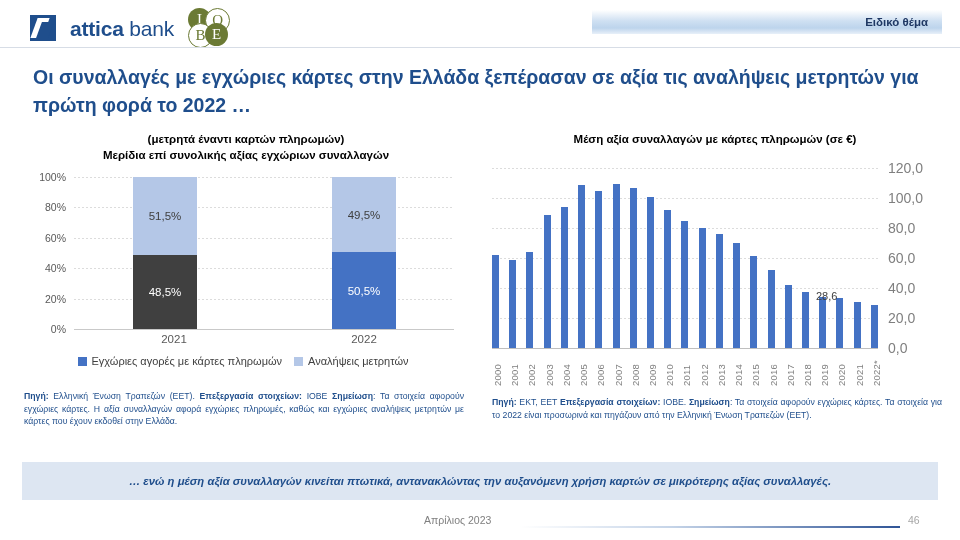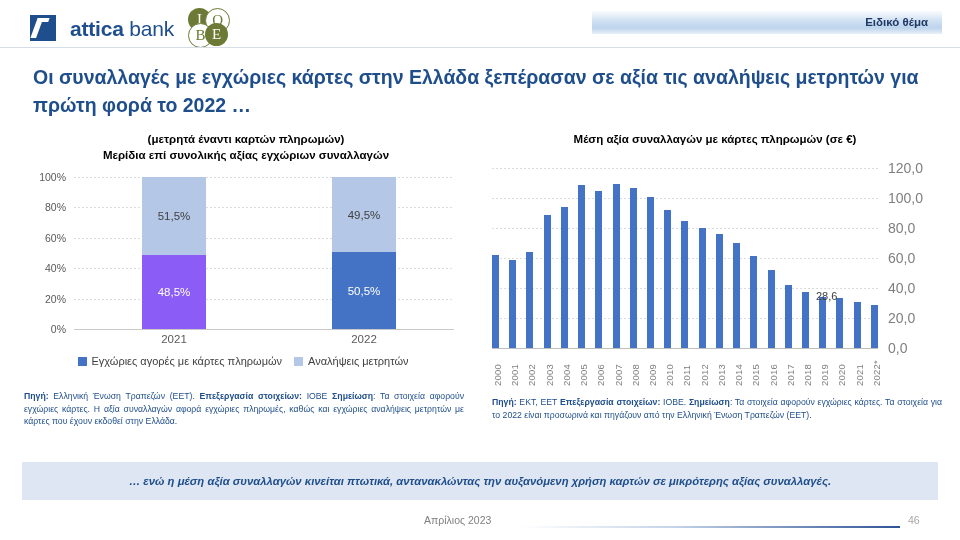--- a/index.html
+++ b/index.html
@@ -85,21 +85,21 @@
   .l-ylabels{position:absolute;left:0;top:8px;width:42px;height:152px;}
   .l-ylabels span{
     position:absolute;right:4px;transform:translateY(-50%);
     font-size:10.5px;color:#595959;
   }
   .l-bars{position:absolute;left:46px;top:8px;right:4px;height:152px;}
   .l-bargroup{
     position:absolute;bottom:0;width:64px;height:100%;
     display:flex;flex-direction:column;
   }
-  .l-bargroup.g0{left:68px;margin-top:20px;}
+  .l-bargroup.g0{left:59px;margin-top:20px;}
   .l-bargroup.g1{left:258px;}
   .seg{
     position:relative;display:flex;align-items:center;justify-content:center;
     font-size:11.5px;
   }
   .seg-top{background:#B4C7E7;color:#404040;}
   .seg-bot{background:#4472C4;color:#ffffff;}
   .l-xlabels{position:absolute;left:46px;top:164px;right:4px;height:18px;}
   .l-xlabels span{
     position:absolute;width:64px;text-align:center;font-size:11.5px;color:#595959;
@@ -224,21 +224,21 @@
             <i style="top: 121.6px;"></i>
             <i style="top: 91.2px;"></i>
             <i style="top: 60.8px;"></i>
             <i style="top: 30.4px;"></i>
             <i style="top: 0px;"></i>
           </div>
       </div>
       <div class="l-bars">
           <div class="l-bargroup g0">
             <div class="seg seg-top" style="height: 78.28px; background: rgb(180, 199, 231);">51,5%</div>
-            <div class="seg seg-bot" style="height: 73.72px; background: #8b5cf6;">48,5%</div>
+            <div class="seg seg-bot" style="height: 73.72px; background: #404040;">48,5%</div>
           </div>
           <div class="l-bargroup g1">
             <div class="seg seg-top" style="height: 75.24px; background: rgb(180, 199, 231);">49,5%</div>
             <div class="seg seg-bot" style="height: 76.76px; background: rgb(68, 114, 196);">50,5%</div>
           </div>
         </div>
       <div class="l-xlabels">
           <span class="x0">2021</span>
           <span class="x1">2022</span>
         </div>

